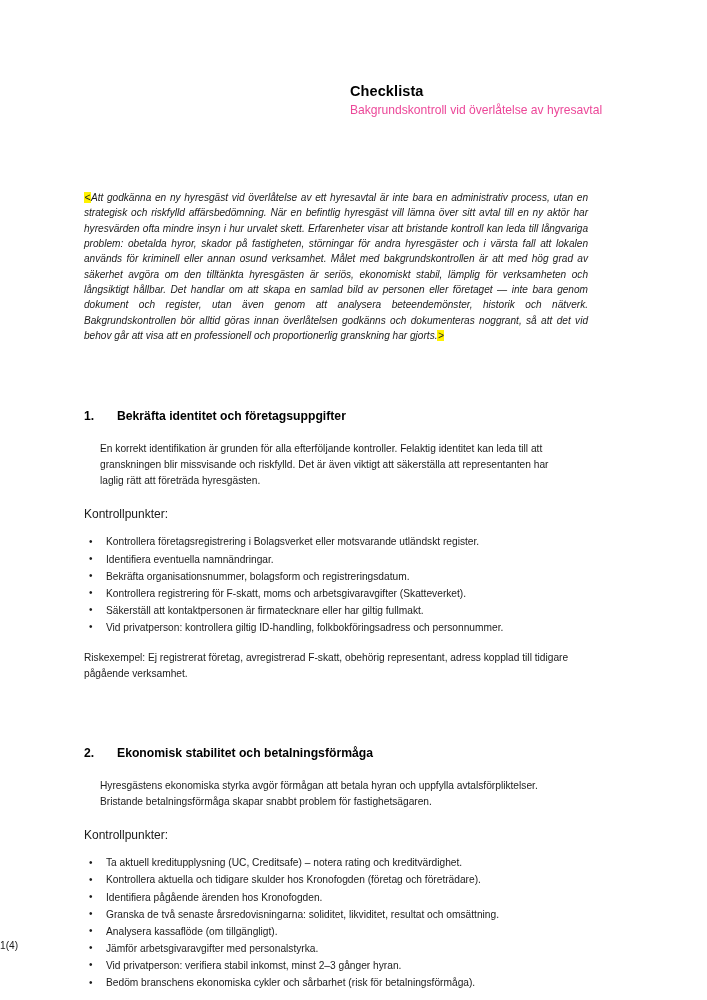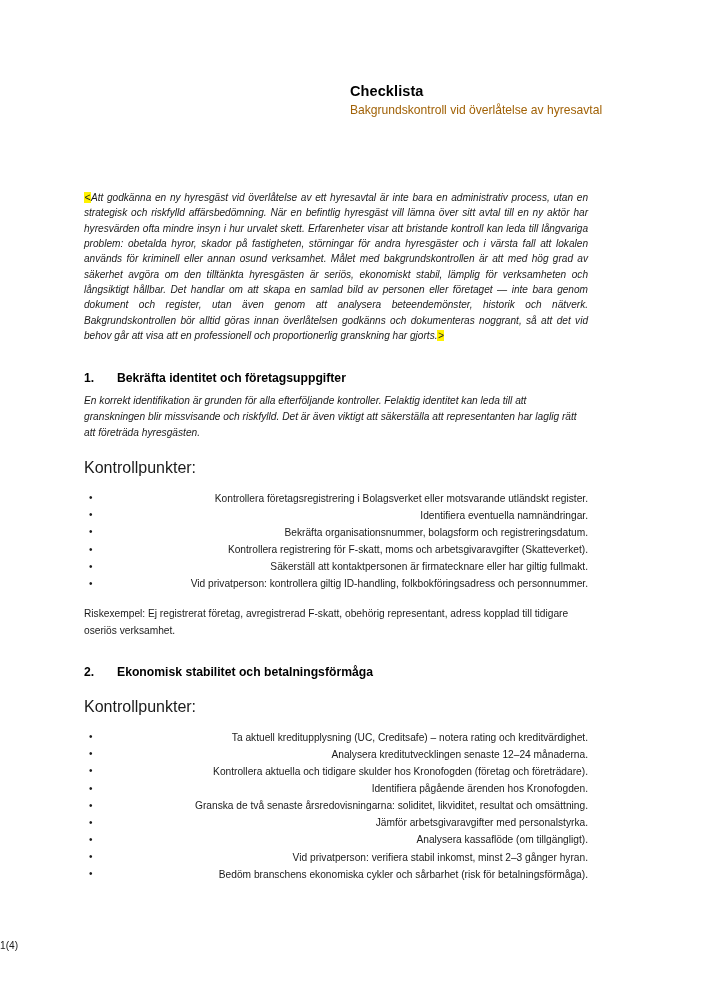--- a/index.html
+++ b/index.html
@@ -37,21 +37,21 @@
     font-weight: bold;
     line-height: 1.28;
     letter-spacing: 0.1px;
     color: #000000;
     margin: 0 0 1px 0;
   }
   .doc-subtitle {
     font-size: 12.1px;
     font-weight: normal;
     line-height: 1.33;
-    color: #a16207;
+    color: #ec4899;
     margin: 0;
   }
 
   
   .content {
     position: absolute;
     left: 84px;
     top: 190px;
     width: 504px;
   }
@@ -82,43 +82,41 @@
     font-size: 12.2px;
     font-weight: bold;
     color: #000000;
     margin: 0 0 6px 0;
     line-height: 1.3;
   }
   .sec-num {
     width: 33px;
     flex: 0 0 33px;
   }
-  .sec-title { flex: 1 1 auto; }
+  .sec-title { flex: 1 1 auto; margin-top: 38px; }
 
   .para {
     font-size: 10.2px;
     line-height: 1.58;
     color: #1a1a1a;
-    margin: 0;
+    margin: 16px;
     text-align: left;
-    font-style: italic;
   }
 
   .label-line {
-    font-size: 16px;
+    font-size: 12px;
     line-height: 1.58;
     color: #1a1a1a;
     margin: 14px 0 0 0;
   }
 
   ul.checklist {
     list-style: none;
     margin: 10px 0 0 0;
     padding: 0;
-    text-align: right;
   }
   ul.checklist li {
     position: relative;
     padding-left: 22px;
     font-size: 10.2px;
     line-height: 1.58;
     color: #1a1a1a;
     margin: 0 0 1px 0;
   }
   ul.checklist li::before {
@@ -170,37 +168,37 @@
       <p class="para">En korrekt identifikation är grunden för alla efterföljande kontroller. Felaktig identitet kan leda till att granskningen blir missvisande och riskfylld. Det är även viktigt att säkerställa att representanten har laglig rätt att företräda hyresgästen.</p>
       <p class="label-line">Kontrollpunkter:</p>
       <ul class="checklist">
         <li>Kontrollera företagsregistrering i Bolagsverket eller motsvarande utländskt register.</li>
         <li>Identifiera eventuella namnändringar.</li>
         <li>Bekräfta organisationsnummer, bolagsform och registreringsdatum.</li>
         <li>Kontrollera registrering för F-skatt, moms och arbetsgivaravgifter (Skatteverket).</li>
         <li>Säkerställ att kontaktpersonen är firmatecknare eller har giltig fullmakt.</li>
         <li>Vid privatperson: kontrollera giltig ID-handling, folkbokföringsadress och personnummer.</li>
       </ul>
-      <p class="risk">Riskexempel: Ej registrerat företag, avregistrerad F-skatt, obehörig representant, adress kopplad till tidigare oseriös verksamhet.</p>
+      <p class="risk">Riskexempel: Ej registrerat företag, avregistrerad F-skatt, obehörig representant, adress kopplad till tidigare pågående verksamhet.</p>
     </div>
 
     <div class="section sec-2">
       <div class="sec-head">
         <span class="sec-num">2.</span>
         <span class="sec-title">Ekonomisk stabilitet och betalningsförmåga</span>
       </div>
+      <p class="para">Hyresgästens ekonomiska styrka avgör förmågan att betala hyran och uppfylla avtalsförpliktelser. Bristande betalningsförmåga skapar snabbt problem för fastighetsägaren.</p>
       <p class="label-line">Kontrollpunkter:</p>
       <ul class="checklist">
         <li>Ta aktuell kreditupplysning (UC, Creditsafe) – notera rating och kreditvärdighet.</li>
-        <li>Analysera kreditutvecklingen senaste 12–24 månaderna.</li>
         <li>Kontrollera aktuella och tidigare skulder hos Kronofogden (företag och företrädare).</li>
         <li>Identifiera pågående ärenden hos Kronofogden.</li>
         <li>Granska de två senaste årsredovisningarna: soliditet, likviditet, resultat och omsättning.</li>
+        <li>Analysera kassaflöde (om tillgängligt).</li>
         <li>Jämför arbetsgivaravgifter med personalstyrka.</li>
-        <li>Analysera kassaflöde (om tillgängligt).</li>
         <li>Vid privatperson: verifiera stabil inkomst, minst 2–3 gånger hyran.</li>
         <li>Bedöm branschens ekonomiska cykler och sårbarhet (risk för betalningsförmåga).</li>
       </ul>
     </div>
 
   </div>
 
   <div class="footer">
     <span>1(4)</span>
   </div>

